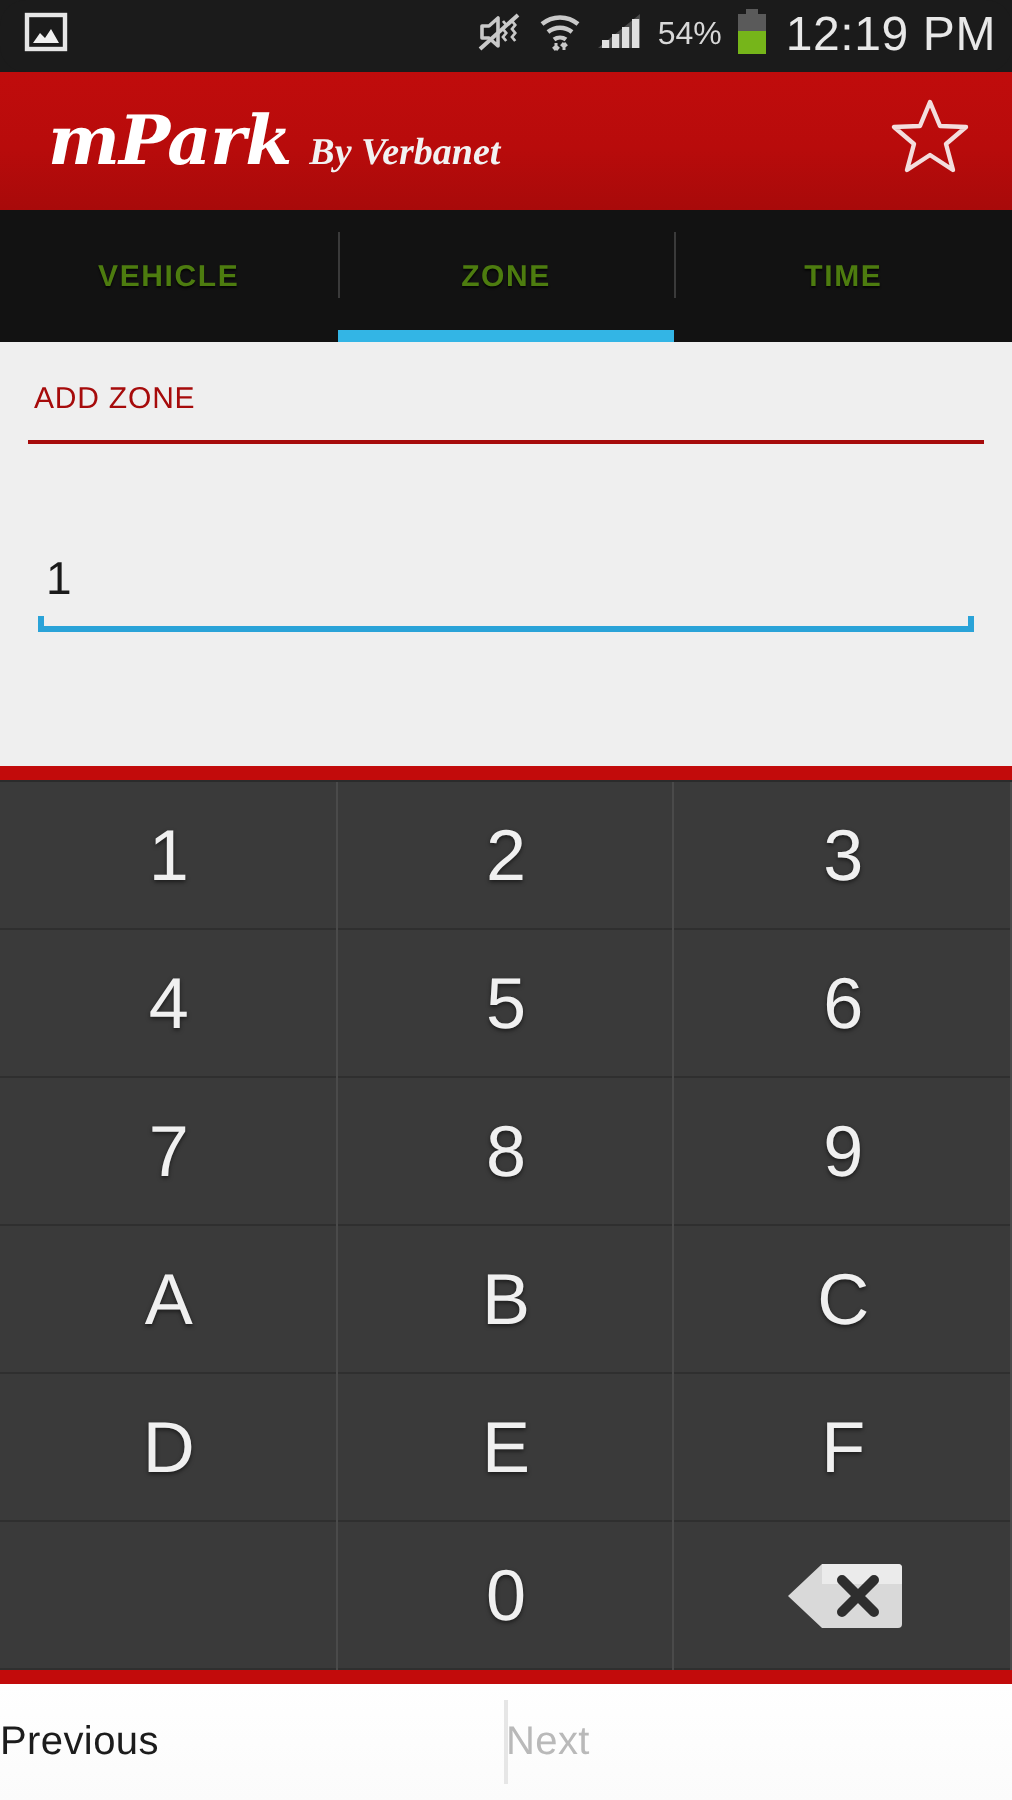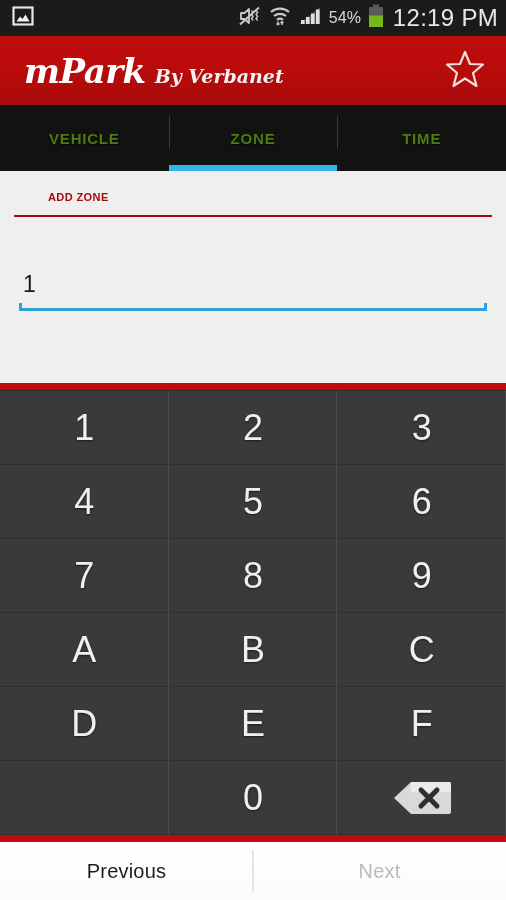--- a/index.html
+++ b/index.html
@@ -47,20 +47,21 @@
     display:flex; align-items:baseline; gap:9px;
     font-family:"DejaVu Serif", serif;
   }
   .brand-main {
     color:#fff; font-size:34px; font-weight:bold; font-style:italic;
     line-height:1; letter-spacing:-0.5px;
   }
   .brand-sub {
     color:#f2f2f2; font-size:19px; font-weight:bold; font-style:italic;
     line-height:1;
+    font-family:Liberation Serif, serif;
   }
   .star-btn { margin-left:auto; width:46px; height:46px; display:flex; align-items:center; justify-content:center; }
 
   
   .tabs {
     flex:0 0 66px; height:66px; background:#121212;
     display:flex; position:relative;
   }
   .tab {
     flex:1 1 0; display:flex; align-items:center; justify-content:center;
@@ -78,23 +79,22 @@
     content:""; position:absolute; left:0; right:0; bottom:0;
     height:6px; background:#33b5e5;
   }
 
   
   .content {
     flex:0 0 212px; height:212px; background:#efefef;
     padding:0 13px; position:relative;
   }
   .section-title {
-    color:#a60b0b; font-size:11px; font-weight:bold; letter-spacing:0.4px;
+    color:#a60b0b; font-size:15px; font-weight:normal; letter-spacing:0.4px;
     padding:20px 4px 0 4px;
-    margin-left:31px;
   }
   .section-rule {
     height:2px; background:#a60b0b; margin:12px 1px 0 1px;
   }
   .field-wrap { margin-top:48px; padding:0 6px; }
   .field-input {
     width:100%; height:38px; border:0; outline:0; background:transparent;
     font-family:"Liberation Sans", sans-serif;
     font-size:23px; color:#1a1a1a; padding:0 4px;
   }
@@ -132,21 +132,21 @@
   }
 
   
   .bottom-red { flex:0 0 7px; height:7px; background:#c20b0b; }
   .bottomnav {
     flex:0 0 58px; height:58px;
     background:linear-gradient(180deg,#ffffff 0%, #fbfbfb 100%);
     display:flex; position:relative;
   }
   .nav-btn {
-    flex:1 1 0; display:flex; align-items:center; justify-content:center;
+    flex:1 1 0; display:flex; align-items:center; 
     font-size:20px; letter-spacing:0.2px;
   }
   .nav-btn.enabled { color:#1c1c1c; }
   .nav-btn.disabled { color:#b9b9b9; }
   .nav-divider {
     position:absolute; left:50%; top:8px; bottom:8px; width:2px;
     background:#e6e6e6; transform:translateX(-1px);
   }
 </style>
 </head>

